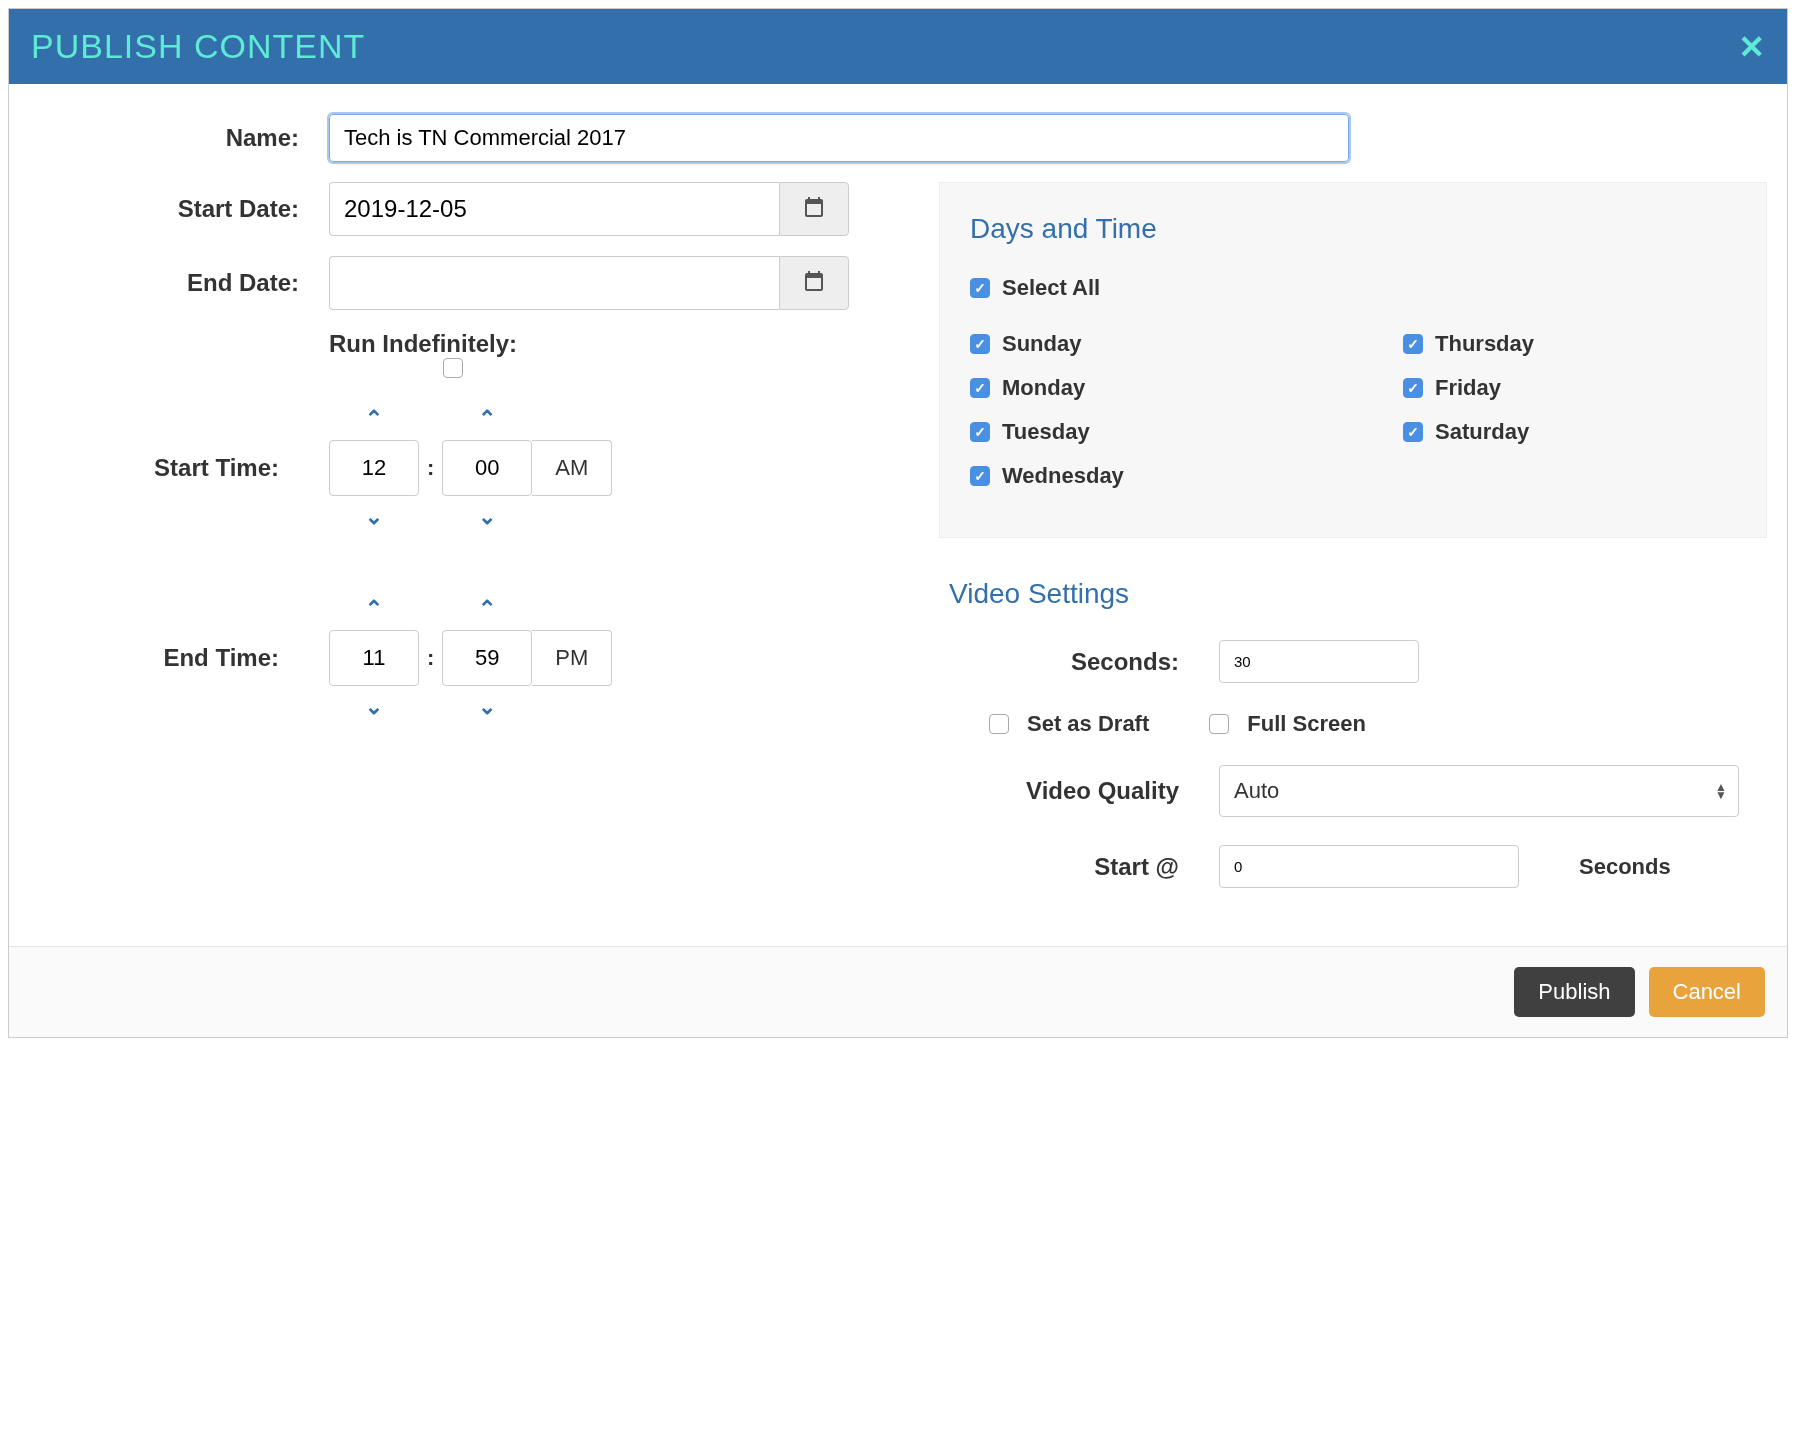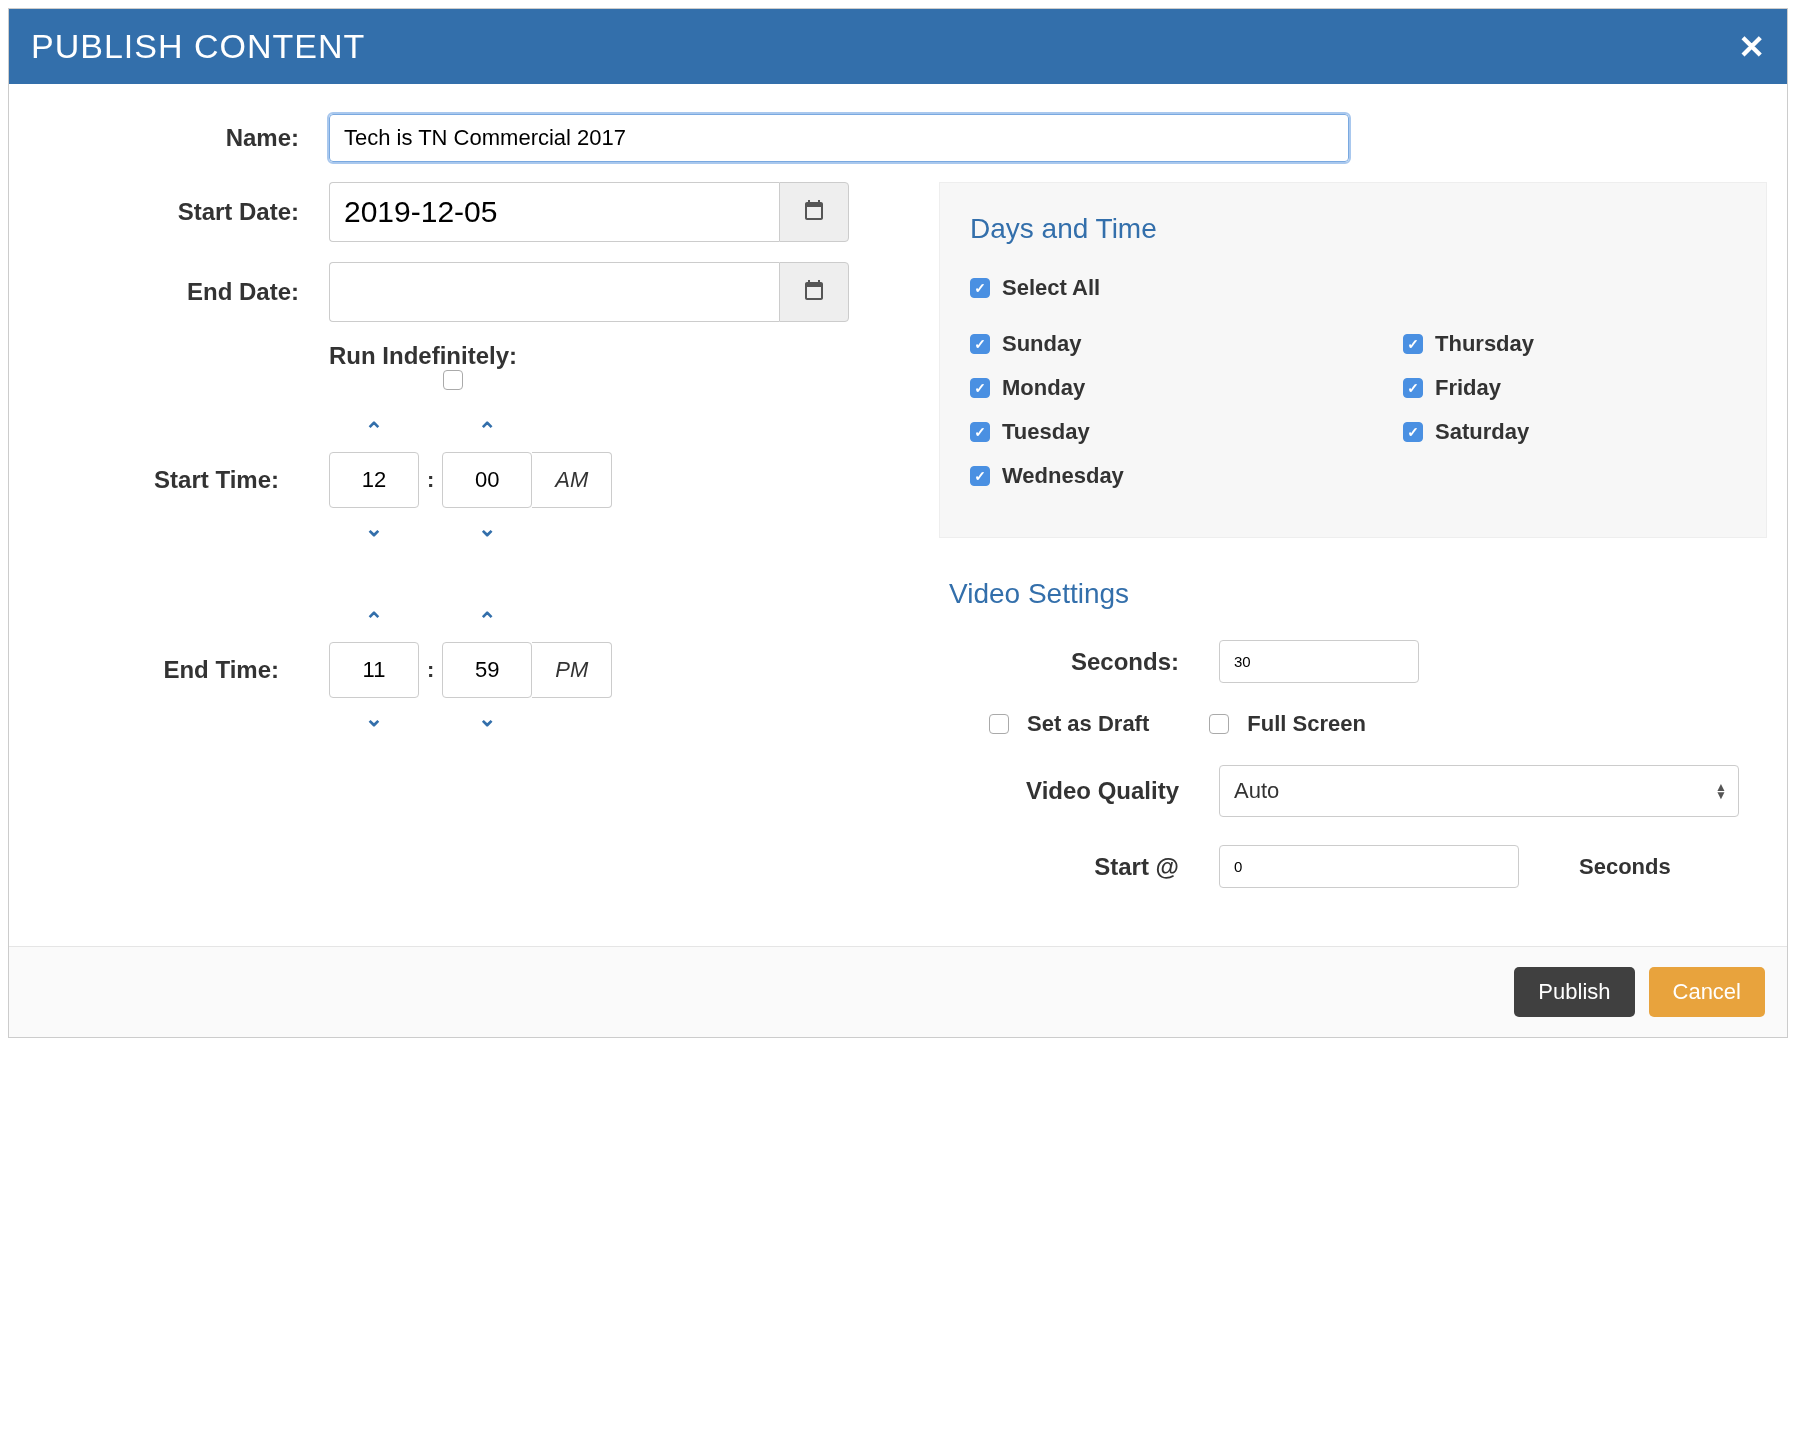--- a/index.html
+++ b/index.html
@@ -10,21 +10,21 @@
     color: #333;
     font-size: 21px;
   }
   .modal {
     border: 1px solid #ccc;
     background: #fff;
     width: 100%;
   }
   .modal-header {
     background: #336fab;
-    color: #ffffff;
+    color: #5eead4;
     padding: 18px 22px;
     display: flex;
     justify-content: space-between;
     align-items: center;
   }
   .modal-title {
     font-size: 34px;
     font-weight: 500;
     letter-spacing: 1px;
   }
@@ -64,21 +64,21 @@
   .left-side { flex: 0 0 880px; }
   .right-side { flex: 1; }
 
   .date-group {
     display: flex;
     width: 520px;
   }
   .date-input {
     flex: 1;
     padding: 12px 14px;
-    font-size: 30px;
+    font-size: 24px;
     border: 1px solid #ccc;
     border-right: none;
     border-radius: 4px 0 0 4px;
   }
   .date-btn {
     width: 70px;
     background: #eee;
     border: 1px solid #ccc;
     border-radius: 0 4px 4px 0;
     display: flex;
@@ -152,21 +152,20 @@
     width: 80px;
     padding: 14px 0;
     text-align: center;
     font-size: 22px;
     border: 1px solid #ccc;
     border-left: none;
     border-radius: 0 4px 4px 0;
     background: #fff;
     cursor: pointer;
     align-self: center;
-    font-style: italic;
   }
 
   .days-panel {
     background: #f7f7f7;
     border: 1px solid #eee;
     padding: 30px 30px 30px 30px;
     margin-bottom: 40px;
   }
   .section-title {
     color: #336fab;

